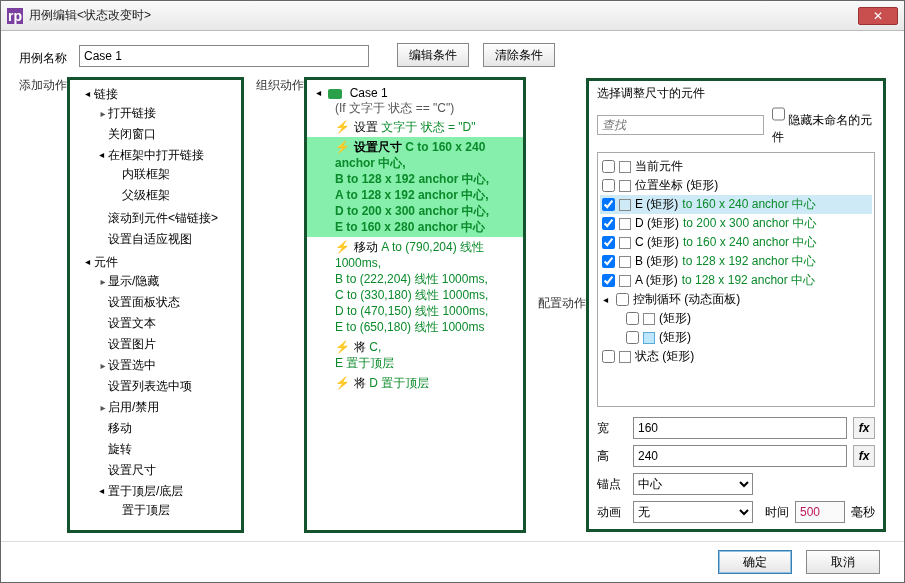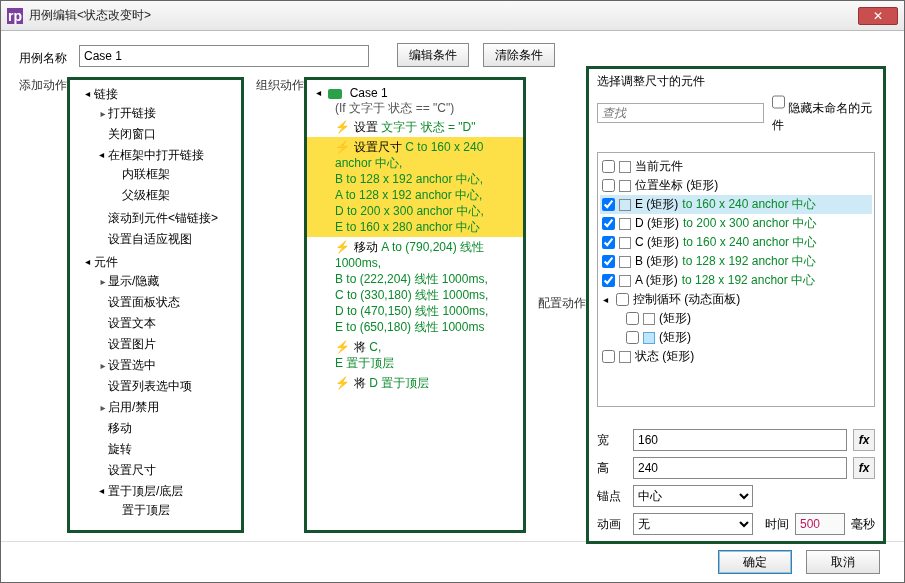--- a/index.html
+++ b/index.html
@@ -22,26 +22,26 @@
 .tree ul { list-style:none; padding-left:14px;}
 .tree li { padding:2px 0; white-space:nowrap;}
 .caret { display:inline-block; width:10px; text-align:center; color:#555; cursor:pointer;}
 .caret.open::before{content:"▢";font-size:9px;color:#000; display:inline-block; transform:rotate(90deg);}
 .caret.open::before{content:"▾"; font-size:10px;}
 .caret.closed::before{content:"▸"; font-size:10px;}
 .nolabel{display:inline-block;width:10px;}
 .col2 .case-ico{display:inline-block;width:14px;height:10px;background:#2aa04a;border-radius:2px;margin-right:4px;vertical-align:middle;}
 .bolt{color:#444;margin-right:4px;}
 .action-block{padding:2px 4px 2px 28px; line-height:16px;}
-.action-block.selected{background:#fde047;}
+.action-block.selected{background:#86efac;font-weight:bold;}
 .green{color:#0a8a2a;}
 .col3 .subhdr{padding:4px 8px 2px 8px;}
 .col3 .searchrow{display:flex; align-items:center; gap:8px; padding:0 8px 6px 8px;}
 .col3 .searchrow input{flex:1; height:20px; border:1px solid #aaa; font-style:italic; color:#888; padding:0 4px;}
-.col3 .listbox{border:1px solid #aaa; margin:12px 8px; height:255px; overflow:auto; padding:4px 2px;}
+.col3 .listbox{border:1px solid #aaa; margin:0 8px; height:255px; overflow:auto; padding:4px 2px;}
 .li-row{display:flex; align-items:center; padding:1px 2px; gap:4px;}
 .li-row.sel{background:#cfeaf7;}
 .chk{width:13px;height:13px;}
 .sq{width:12px;height:12px;border:1px solid #888;display:inline-block;}
 .sq.blue{background:#bfe6ff;border-color:#5aa9d6;}
 .botform{padding:10px 8px 0 8px;}
 .botform .frow{display:flex; align-items:center; margin-bottom:6px; gap:6px;}
 .botform .frow label{width:30px;}
 .botform input[type=text]{height:22px;border:1px solid #888;padding:0 4px;}
 .fx{width:22px;height:22px;border:1px solid #aaa;background:#f2f2f2;display:flex;align-items:center;justify-content:center;font-style:italic;font-weight:bold;}

